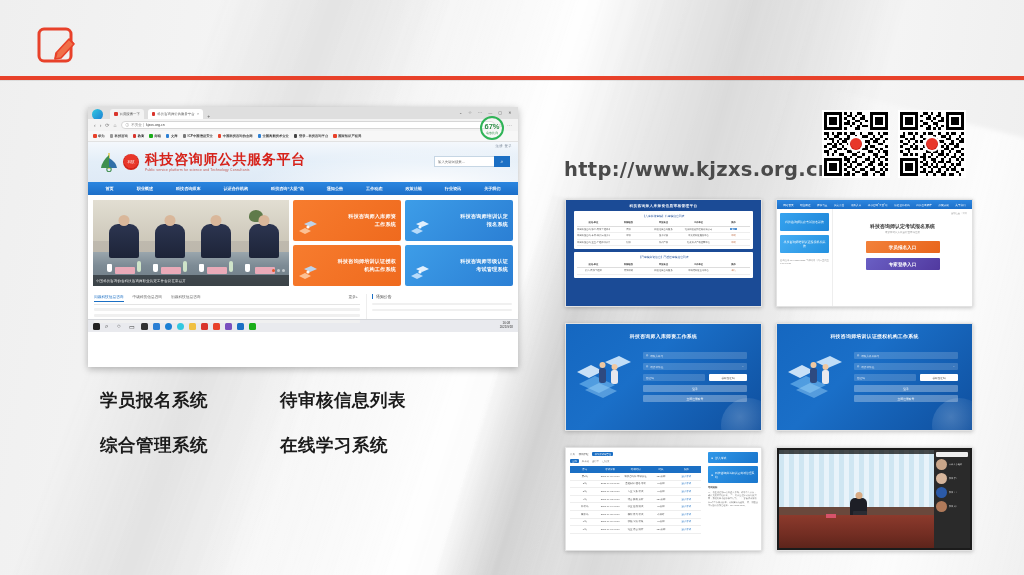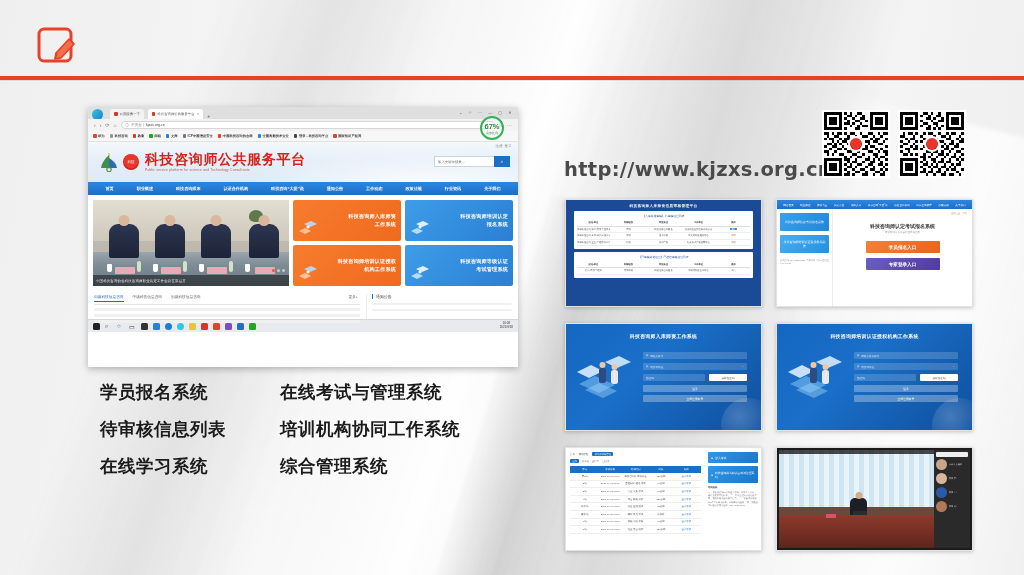--- a/index.html
+++ b/index.html
@@ -129,21 +129,21 @@
   .sf-rtitle{ font-size:3.9px; color:#333; border-left:1.6px solid #1b6fc4; padding-left:3px; }
   .bw-taskbar{ height:13px; background:#e9eaee; display:flex; align-items:center; gap:5px; padding:0 5px;
                border-top:.5px solid #d4d6da; }
   .tb-i{ width:7px; height:7px; border-radius:1.5px; }
   .tb-clock{ margin-left:auto; font-size:3px; color:#333; text-align:center; line-height:1.2;}
 
   
   #systems { position:absolute; left:100px; top:380px; display:grid;
              grid-template-columns:180px 200px; row-gap:13px; }
   #systems span{ font-size:17.5px; font-weight:700; color:#1b1b1b; letter-spacing:.5px;
-                 font-family:Liberation Mono, monospace; }
+                 font-family:Liberation Mono, monospace;margin-top:8px; }
 
   
   #url { position:absolute; left:564px; top:158px; font-size:19.5px; font-weight:700; color:#4a4a4a;
          letter-spacing:.3px; font-family:"DejaVu Sans","Liberation Sans",sans-serif; }
   .qr { position:absolute; top:110px; width:68px; height:68px; background:#fff; padding:2px; }
   #qr1{ left:822px; } #qr2{ left:898px; }
   .qr-canvas{ width:100%; height:100%; position:relative; }
   .qr-logo{ position:absolute; left:50%; top:50%; transform:translate(-50%,-50%);
             width:16px; height:16px; border-radius:50%; background:#fff;
             display:flex; align-items:center; justify-content:center; }
@@ -505,25 +505,23 @@
     <span class="tb-i" style="background:#1aad19"></span>
     <span class="tb-clock">
       <span>16:08</span><br>
       <span>2021/9/18</span>
     </span>
   </div>
 </div>
 
 <div id="systems">
   <span>学员报名系统</span>
-  <span>在线考试与管理系统</span>
   <span>待审核信息列表</span>
-  <span>培训机构协同工作系统</span>
+  <span>综合管理系统</span>
   <span>在线学习系统</span>
-  <span>综合管理系统</span>
 </div>
 
 <div id="url">http://www.kjzxs.org.cn</div>
 
 <div class="qr" id="qr1">
   <div class="qr-canvas">
     <svg width="100%" height="100%" viewBox="0 0 25 25" shape-rendering="crispEdges">
       <rect width="25" height="25" fill="#fff"></rect>
       <g fill="#000">
         <path d="M0 0h7v7h-7z"></path>

